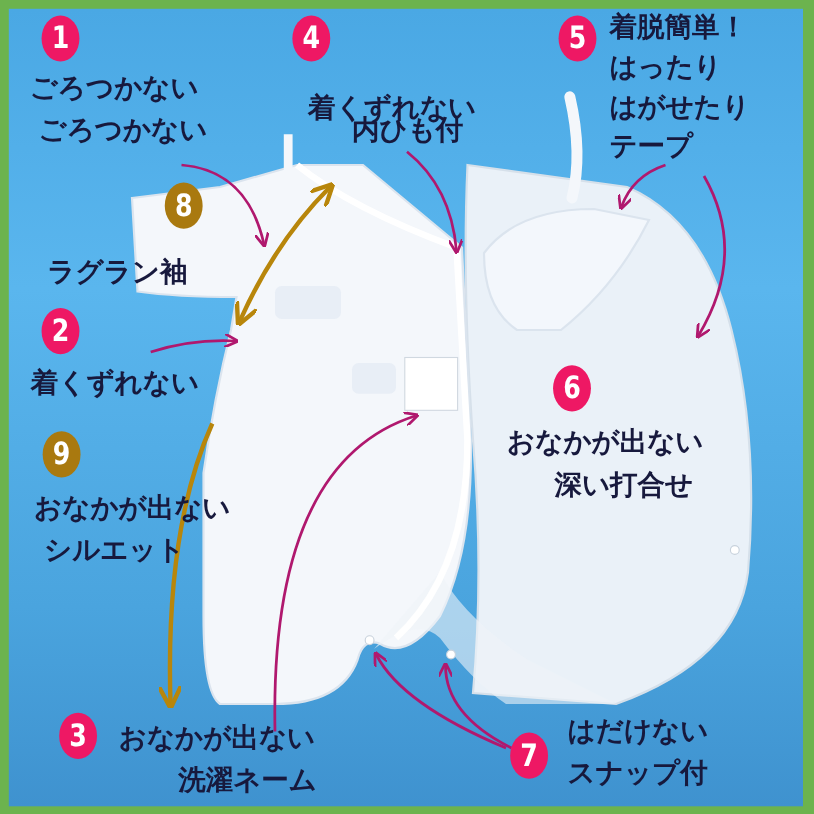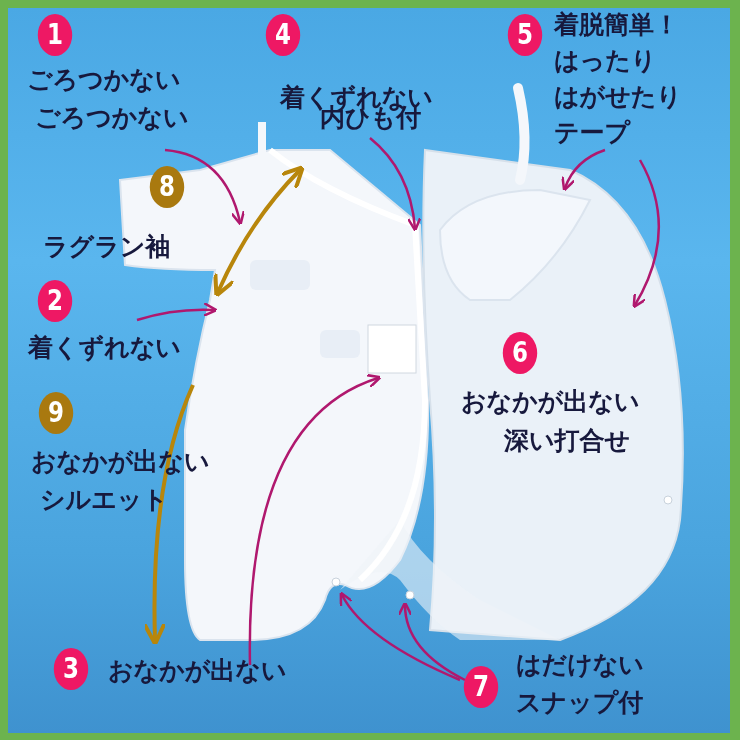--- a/index.html
+++ b/index.html
@@ -91,19 +91,20 @@
     <div class="badge gold" style="left:27px;top:384px">9</div>
     <div class="label" style="left:23px;top:437px">おなかが出ない</div>
     <div class="label" style="left:32px;top:475px">シルエット</div>
 
     <div class="badge pink" style="left:491px;top:324px">6</div>
     <div class="label" style="left:453px;top:377px">おなかが出ない</div>
     <div class="label" style="left:496px;top:416px">深い打合せ</div>
 
     <div class="badge pink" style="left:42px;top:640px">3</div>
     <div class="label" style="left:100px;top:646px">おなかが出ない</div>
+    <div class="label" style="left:154px;top:684px">洗濯ネーム</div>
 
     <div class="badge pink" style="left:452px;top:658px">7</div>
     <div class="label" style="left:508px;top:640px">はだけない</div>
     <div class="label" style="left:508px;top:678px">スナップ付</div>
 
   </div>
 </div>
 
 </body></html>

